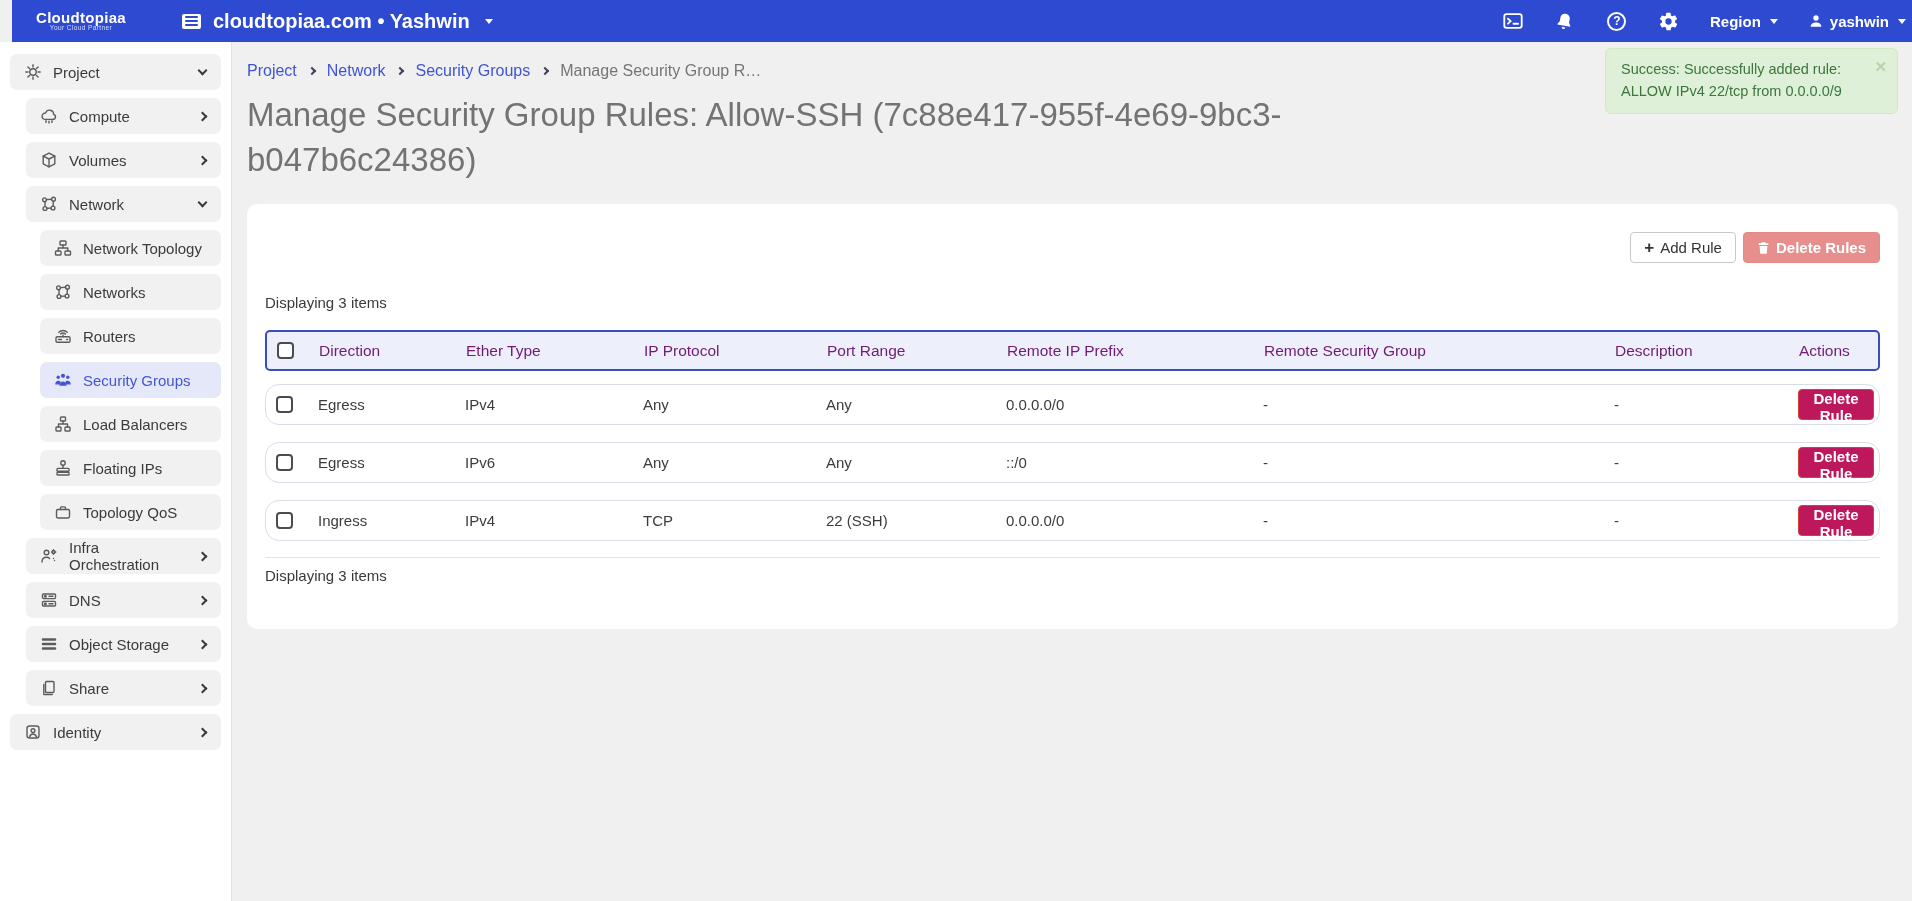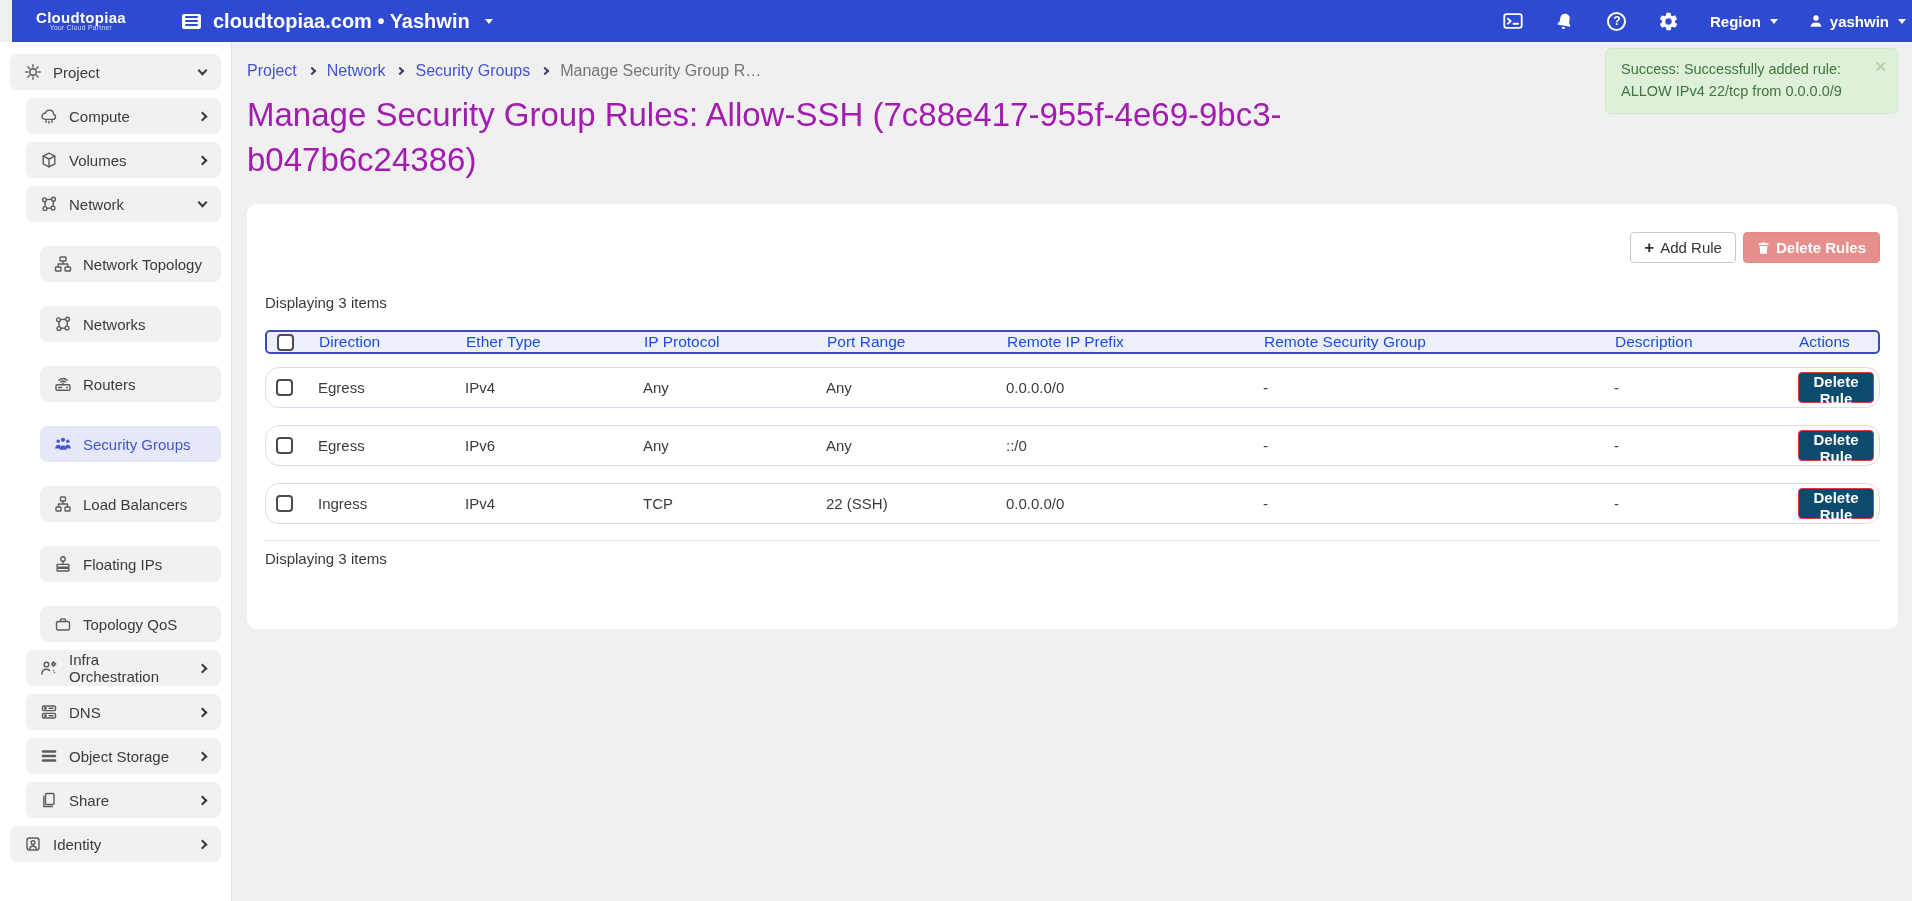--- a/index.html
+++ b/index.html
@@ -18,54 +18,54 @@
   .topbar-right { margin-left:auto; display:flex; align-items:center; gap:30px; }
   .tb-icon { width:22px; height:22px; display:flex; align-items:center; justify-content:center; cursor:pointer; }
   .help-circle { width:19px; height:19px; border:2px solid #fff; border-radius:50%; display:flex; align-items:center; justify-content:center; font-size:12px; font-weight:700; color:#fff; }
   .tb-text { display:flex; align-items:center; gap:6px; font-size:15px; font-weight:700; cursor:pointer; }
 
   
   .sidebar { position:absolute; top:42px; left:0; bottom:0; width:232px; background:#fff; border-right:1px solid #e2e2e2; padding-top:12px; display:flex; flex-direction:column; gap:8px; }
   .side-item { height:36px; border-radius:7px; background:#f1f1f2; display:flex; align-items:center; gap:10px; padding:0 13px; font-size:15px; color:#3b3b3b; cursor:pointer; flex:0 0 auto; }
   .lvl0 { margin:0 10px; }
   .lvl1 { margin:0 10px 0 26px; }
-  .lvl2 { margin:16px 10px 0 40px; }
+  .lvl2 { margin:0 10px 0 40px; }
   .side-item.active { background:#e5e8f8; color:#4355cf; }
   .side-icon { width:20px; height:18px; display:flex; align-items:center; justify-content:center; flex:0 0 auto; }
   .side-icon svg { stroke:#5c5c5c; fill:none; stroke-width:1.4; stroke-linecap:round; stroke-linejoin:round; }
   .side-item.active .side-icon svg { stroke:none; }
   .chev-wrap { margin-left:auto; display:flex; align-items:center; padding-right:2px; }
   .chev-r { width:7px; height:7px; border-right:2.4px solid #3a3a3a; border-bottom:2.4px solid #3a3a3a; transform:rotate(-45deg); }
   .chev-d { width:7px; height:7px; border-right:2.4px solid #3a3a3a; border-bottom:2.4px solid #3a3a3a; transform:rotate(45deg); margin-top:-3px; }
 
   
   .main { position:absolute; top:42px; left:233px; right:0; bottom:0; }
   .breadcrumb { margin:20px 0 0 14px; display:flex; align-items:center; gap:11px; font-size:16px; }
   .bc-link { color:#4053d4; cursor:pointer; }
   .bc-current { color:#757575; }
   .bc-sep { width:6px; height:6px; border-right:2.6px solid #3e4358; border-bottom:2.6px solid #3e4358; transform:rotate(-45deg); margin:0 1px; }
-  .page-title { margin:13px 0 4px 14px; font-size:33px; font-weight:400; color:#a21caf; line-height:1.35; max-width:1120px; }
+  .page-title { margin:13px 0 4px 14px; font-size:33px; font-weight:400; color:#737373; line-height:1.35; max-width:1120px; }
 
   
   .toast { position:absolute; top:6px; right:14px; width:293px; background:#dff0d8; border:1px solid #d2e7c5; border-radius:6px; padding:10px 30px 10px 15px; color:#3c763d; font-size:14.5px; line-height:1.5; z-index:40; }
   .toast b { font-weight:400; }
   .toast-close { position:absolute; top:7px; right:10px; font-size:15px; font-weight:700; color:#b9d3ae; cursor:pointer; }
 
   
   .card { margin:22px 14px 0 14px; background:#fff; border-radius:10px; padding:18px 18px 42px 18px; min-height:425px; }
   .toolbar { display:flex; justify-content:flex-end; gap:7px; margin-top:10px; }
   .btn { border-radius:4px; font-size:15px; display:flex; align-items:center; gap:6px; height:31px; padding:0 13px; cursor:pointer; font-family:inherit; }
   .btn-add { background:#fff; border:1px solid #c9c9c9; color:#333; }
   .btn-add .plus { font-weight:900; font-size:17px; line-height:1; margin-top:-1px; }
   .btn-del-rules { background:#e68f8d; border:1px solid #e18a88; color:#fff; font-weight:700; }
-  .btn-del { background:#0c4a6e; border:1px solid #d43f3a; color:#fff; font-weight:700; border-radius:4px; font-size:15px; height:31px; padding:0 13px; cursor:pointer; font-family:inherit; }
+  .btn-del { background:#be185d; border:1px solid #d43f3a; color:#fff; font-weight:700; border-radius:4px; font-size:15px; height:31px; padding:0 13px; cursor:pointer; font-family:inherit; }
   .count { margin-top:31px; font-size:15px; color:#3a3a3a; }
 
   .tgrid { display:grid; grid-template-columns:42px 147px 178px 183px 180px 257px 351px 184px 1fr; align-items:center; padding-left:10px; }
-  .thead { margin-top:19px; height:24px; background:#edf0fa; border:2px solid #3a4cc0; border-radius:5px; font-size:15.5px; color:#1d4ed8; }
+  .thead { margin-top:19px; height:41px; background:#edf0fa; border:2px solid #3a4cc0; border-radius:5px; font-size:15.5px; color:#701a75; }
   .trow { height:41px; background:#fff; border:1px solid #d9dde9; border-radius:14px; margin-top:17px; font-size:15px; color:#3c3c3c; }
   .trow.first { margin-top:13px; }
   .checkbox { width:17px; height:17px; border:2px solid #4c4c4c; border-radius:4px; background:#fff; cursor:pointer; }
   .cell-actions { display:flex; justify-content:flex-end; padding-right:5px; }
   .tfoot-sep { border-top:1px solid #e4e4e4; margin-top:16px; }
   .count-bottom { margin-top:9px; font-size:15px; color:#3a3a3a; }
 </style>
 </head>
 <body>
 

